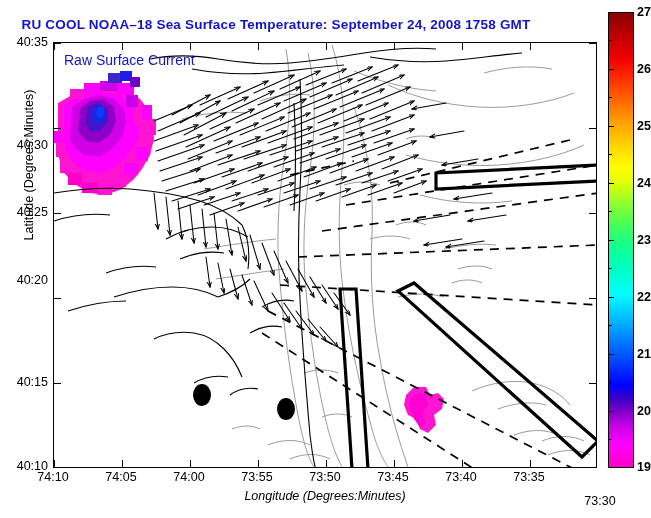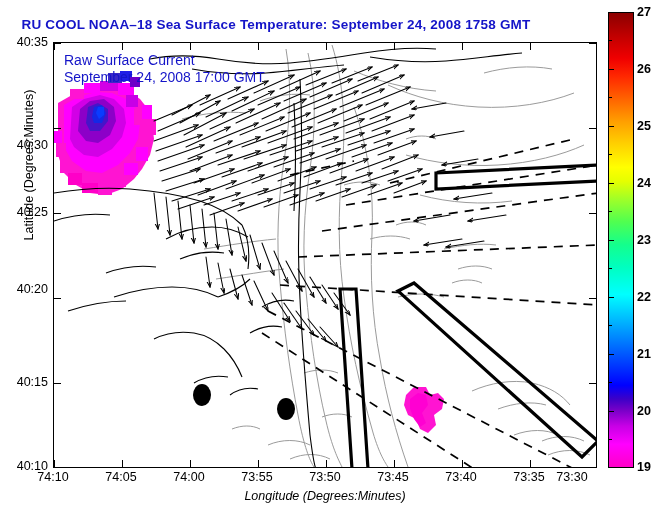--- a/index.html
+++ b/index.html
@@ -368,21 +368,20 @@
           <path d="M286,246 L302,246 L314,426 L298,426 Z"></path>
         </g>
 
         <g>
           <ellipse cx="148" cy="352" rx="9" ry="11" fill="#000000"></ellipse>
           <ellipse cx="232" cy="366" rx="9" ry="11" fill="#000000"></ellipse>
         </g>
       </svg>
 
       <div class="annot l1">Raw Surface Current</div>
-      <div class="annot l2">September 24, 2008 17:00 GMT</div>
 
 
       <div class="tick xb" style="left:0px;"></div>
       <div class="tick xb" style="left:68px;"></div>
       <div class="tick xb" style="left:136px;"></div>
       <div class="tick xb" style="left:204px;"></div>
       <div class="tick xb" style="left:272px;"></div>
       <div class="tick xb" style="left:340px;"></div>
       <div class="tick xb" style="left:408px;"></div>
       <div class="tick xb" style="left:476px;"></div>
@@ -415,26 +414,26 @@
   </div>
 
   <div class="xlab" style="left:53px;">74:10</div>
   <div class="xlab" style="left:121px;">74:05</div>
   <div class="xlab" style="left:189px;">74:00</div>
   <div class="xlab" style="left:257px;">73:55</div>
   <div class="xlab" style="left:325px;">73:50</div>
   <div class="xlab" style="left:393px;">73:45</div>
   <div class="xlab" style="left:461px;">73:40</div>
   <div class="xlab" style="left:529px;">73:35</div>
-  <div class="xlab" style="left:572px;">73:30</div>
+  <div class="xlab" style="left:600px;margin-top:24px;">73:30</div>
 
   <div class="ylab" style="top:42px;">40:35</div>
   <div class="ylab" style="top:127px;margin-top:18px;">40:30</div>
   <div class="ylab" style="top:212px;">40:25</div>
-  <div class="ylab" style="top:289px;">40:20</div>
+  <div class="ylab" style="top:280px;">40:20</div>
   <div class="ylab" style="top:382px;">40:15</div>
   <div class="ylab" style="top:466px;text-align:right;">40:10</div>
 
   <div class="axis-title-x">Longitude (Degrees:Minutes)</div>
   <div class="axis-title-y">Latitude (Degrees:Minutes)</div>
 
   <div class="cbar"></div>
 
   <div class="cbtick" style="top:12px;"></div>
   <div class="cbtick" style="top:69px;"></div>

